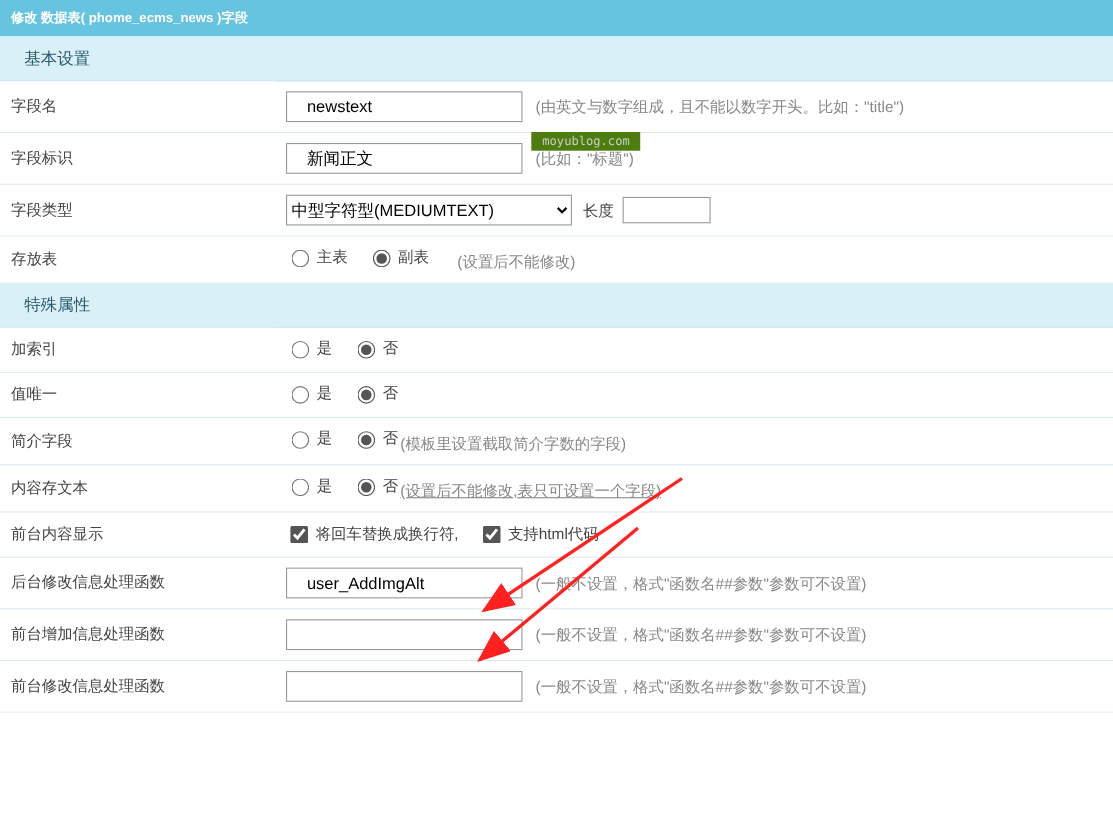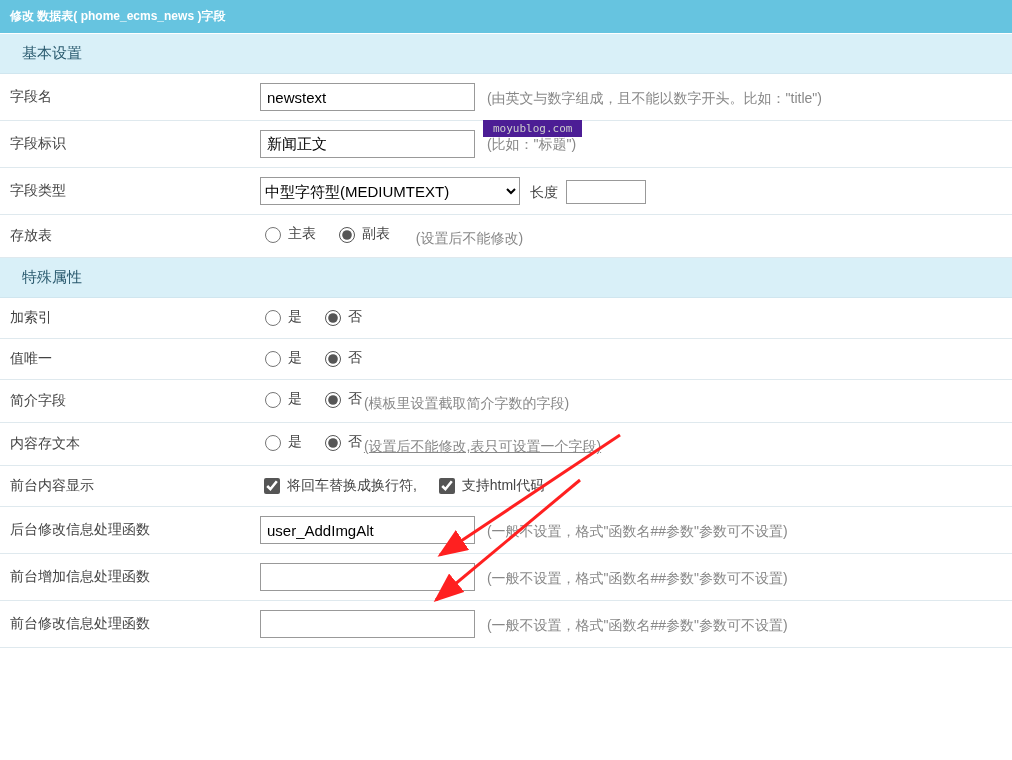--- a/index.html
+++ b/index.html
@@ -37,21 +37,21 @@
     font-size: 14px;
     color: #444;
   }
   table.form td.label {
     width: 250px;
     background: #fff;
   }
   .txt-input {
     width: 215px;
     height: 28px;
-    padding: 2px 6px;
+    padding: 2px 18px;
     font-size: 15px;
     border: 1px solid #999;
     background: #fff;
     font-family: inherit;
   }
   .sel {
     width: 260px;
     height: 28px;
     font-size: 15px;
     border: 1px solid #999;
@@ -70,21 +70,21 @@
     accent-color: #555;
   }
   .short-input {
     width: 80px;
     height: 24px;
     border: 1px solid #999;
     margin-left: 4px;
   }
   .watermark {
     position: absolute;
-    background: #4c1d95;
+    background: #4d7c0f;
     color: #ccc;
     font-size: 11px;
     padding: 2px 10px;
     font-family: monospace;
   }
   .arrow-layer {
     position: absolute;
     top: 0; left: 0;
     pointer-events: none;
   }

